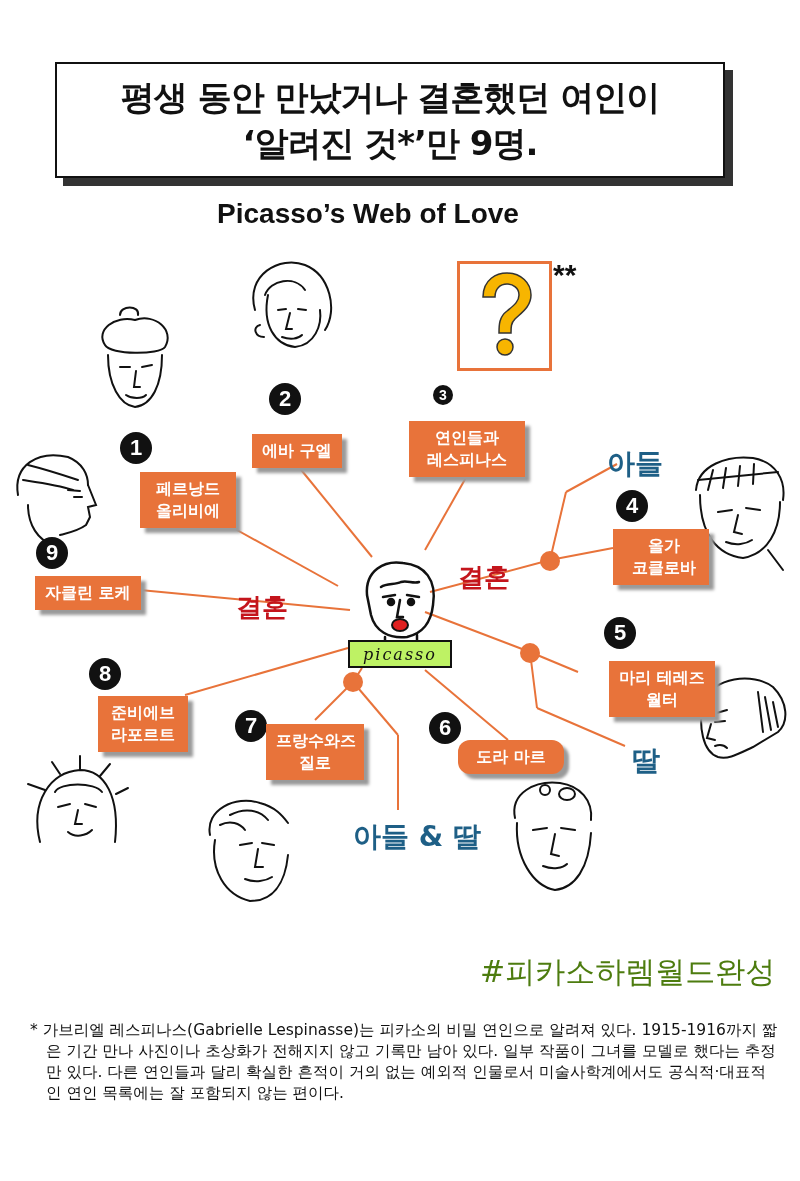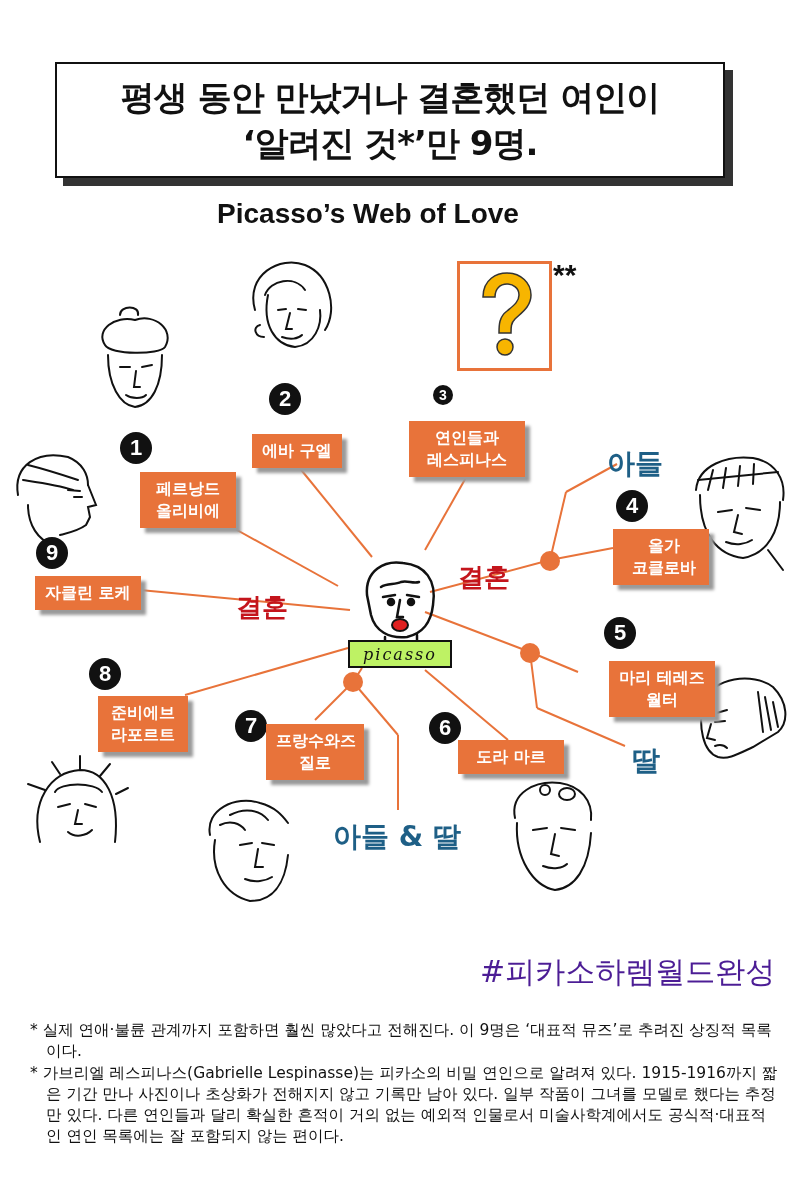--- a/index.html
+++ b/index.html
@@ -8,21 +8,21 @@
   .title-line { font-weight:bold; font-size:34px; line-height:46px; letter-spacing:-1px; color:#111; }
   .subtitle { position:absolute; left:0; width:736px; top:198px; text-align:center; font-family:"Liberation Sans", sans-serif; font-weight:bold; font-size:28px; color:#111; }
   svg.lines { position:absolute; left:0; top:0; }
   .label { position:absolute; background:#e8733a; color:#fff; font-size:16px; font-weight:bold; text-align:center; line-height:22px; padding:6px 10px; box-shadow:5px 5px 3px #9a9a9a; white-space:nowrap; }
   .num { position:absolute; width:32px; height:32px; border-radius:50%; background:#111; color:#fff; font-family:"Liberation Sans", sans-serif; font-size:22px; font-weight:bold; display:flex; align-items:center; justify-content:center; }
   .num.small { width:20px; height:20px; font-size:14px; }
   .word-red { position:absolute; color:#c4151c; font-size:26px; font-weight:bold; }
   .word-blue { position:absolute; color:#1e5f86; font-size:28px; font-weight:bold; }
   .qbox { position:absolute; left:457px; top:261px; width:89px; height:104px; border:3px solid #e8733a; background:#fff; display:flex; align-items:center; justify-content:center; }
   .stars { position:absolute; left:553px; top:258px; font-size:30px; font-weight:bold; font-family:"Liberation Sans", sans-serif; }
-  .hashtag { position:absolute; left:480px; top:952px; color:#4c1d95; font-size:30px; }
+  .hashtag { position:absolute; left:480px; top:952px; color:#4d7c0f; font-size:30px; }
   .notes { position:absolute; left:30px; top:1020px; width:750px; font-size:15.5px; line-height:21px; color:#111; }
   .note { padding-left:16px; text-indent:-16px; margin-bottom:1px; }
   .face { position:absolute; }
 </style>
 </head>
 <body>
 
 <div class="title-box">
   <div class="title-line">평생 동안 만났거나 결혼했던 여인이</div>
   <div class="title-line">‘알려진 것*’만 9명.</div>
@@ -234,39 +234,38 @@
   <div>레스피나스</div>
 </div>
 <div class="label" style="left:613px; top:529px; width:70px;padding-left:16px;">
   <div>올가</div>
   <div>코클로바</div>
 </div>
 <div class="label" style="left:609px; top:645px; width:86px;margin-top:16px;">
   <div>마리 테레즈</div>
   <div>월터</div>
 </div>
-<div class="label" style="left:458px; top:740px; width:86px;">
+<div class="label" style="left:458px; top:740px; width:86px;border-radius:12px;">
   <div>도라 마르</div>
 </div>
 <div class="label" style="left:266px; top:724px; width:78px;">
   <div>프랑수와즈</div>
   <div>질로</div>
 </div>
 <div class="label" style="left:98px; top:696px; width:70px;">
   <div>준비에브</div>
   <div>라포르트</div>
 </div>
 <div class="label" style="left:35px; top:576px;">
   <div>자클린 로케</div>
 </div>
 
 <div class="word-red" style="left:236px; top:590px;">결혼</div>
 <div class="word-red" style="left:458px; top:560px;">결혼</div>
 <div class="word-blue" style="left:607px; top:445px;font-family:Liberation Mono, monospace;">아들</div>
 <div class="word-blue" style="left:632px; top:742px;">딸</div>
-<div class="word-blue" style="left:333px; top:818px;">아들 &amp; 딸</div>
+<div class="word-blue" style="left:353px; top:818px;">아들 &amp; 딸</div>
 
 <div class="hashtag">#피카소하렘월드완성</div>
 
 <div class="notes">
-  <div class="note">* 실제 연애·불륜 관계까지 포함하면 훨씬 많았다고 전해진다. 이 9명은 ‘대표적 뮤즈’로 추려진 상징적 목록이다.</div>
   <div class="note">* 가브리엘 레스피나스(Gabrielle Lespinasse)는 피카소의 비밀 연인으로 알려져 있다. 1915-1916까지  짧은 기간 만나 사진이나 초상화가 전해지지 않고 기록만 남아 있다. 일부 작품이 그녀를 모델로 했다는 추정만 있다. 다른 연인들과 달리 확실한 흔적이 거의 없는 예외적 인물로서 미술사학계에서도 공식적·대표적인 연인 목록에는 잘 포함되지 않는 편이다.</div>
 </div>
 
 </body></html>

